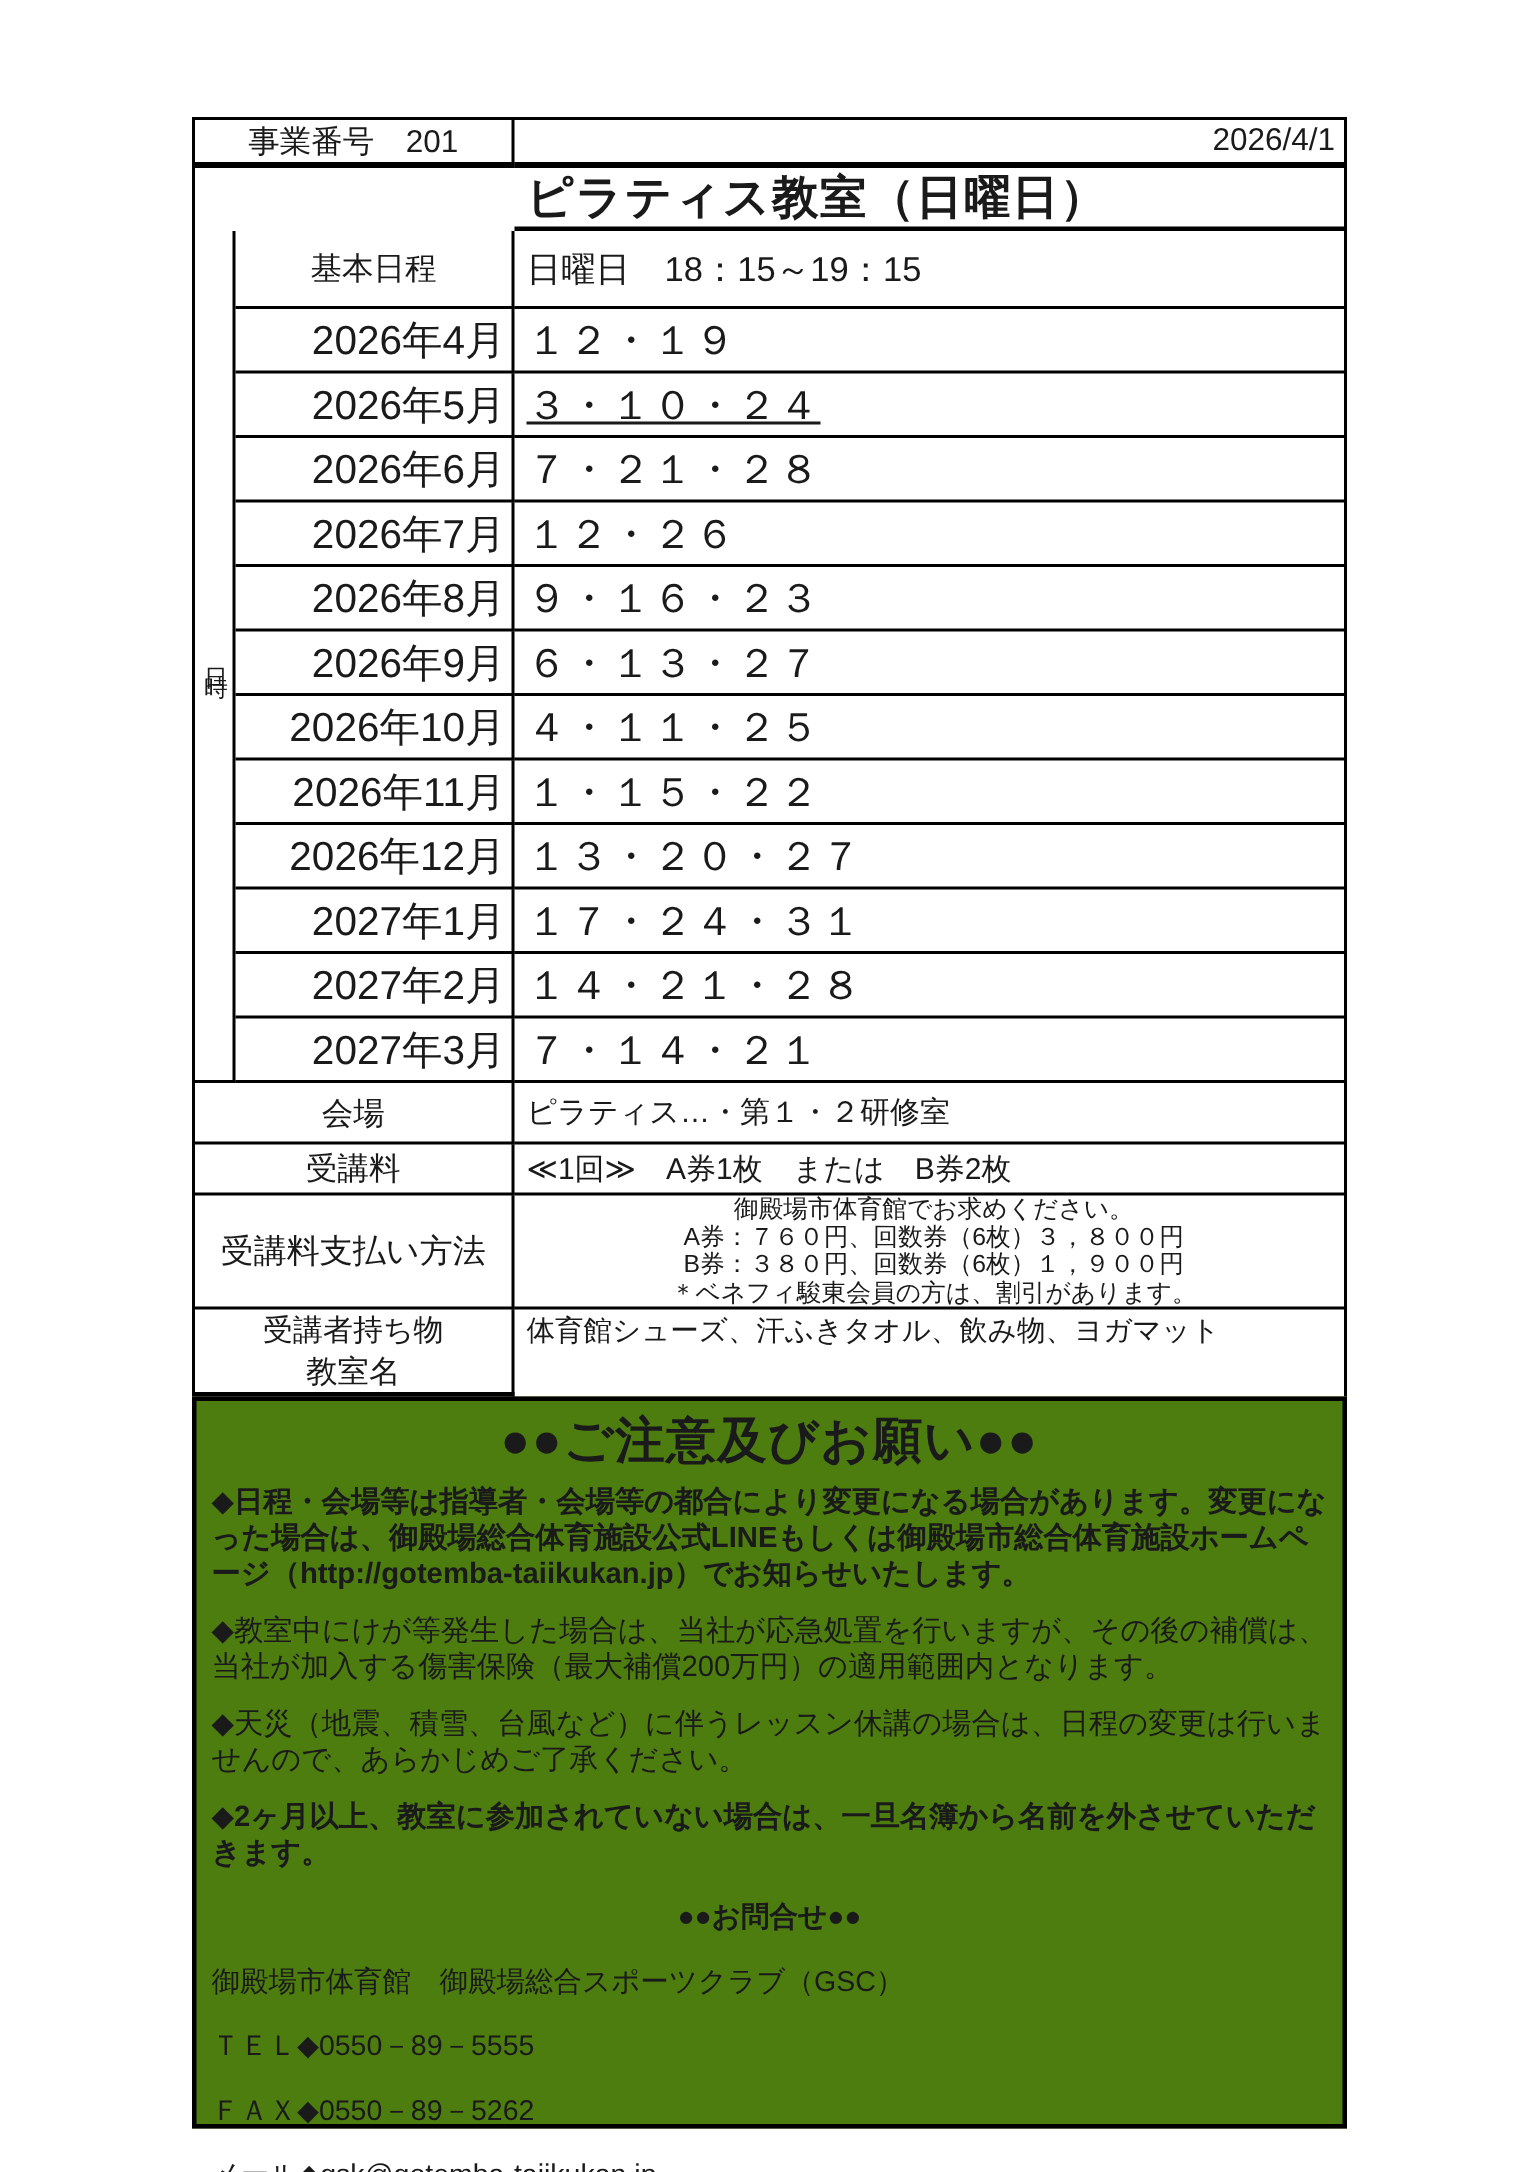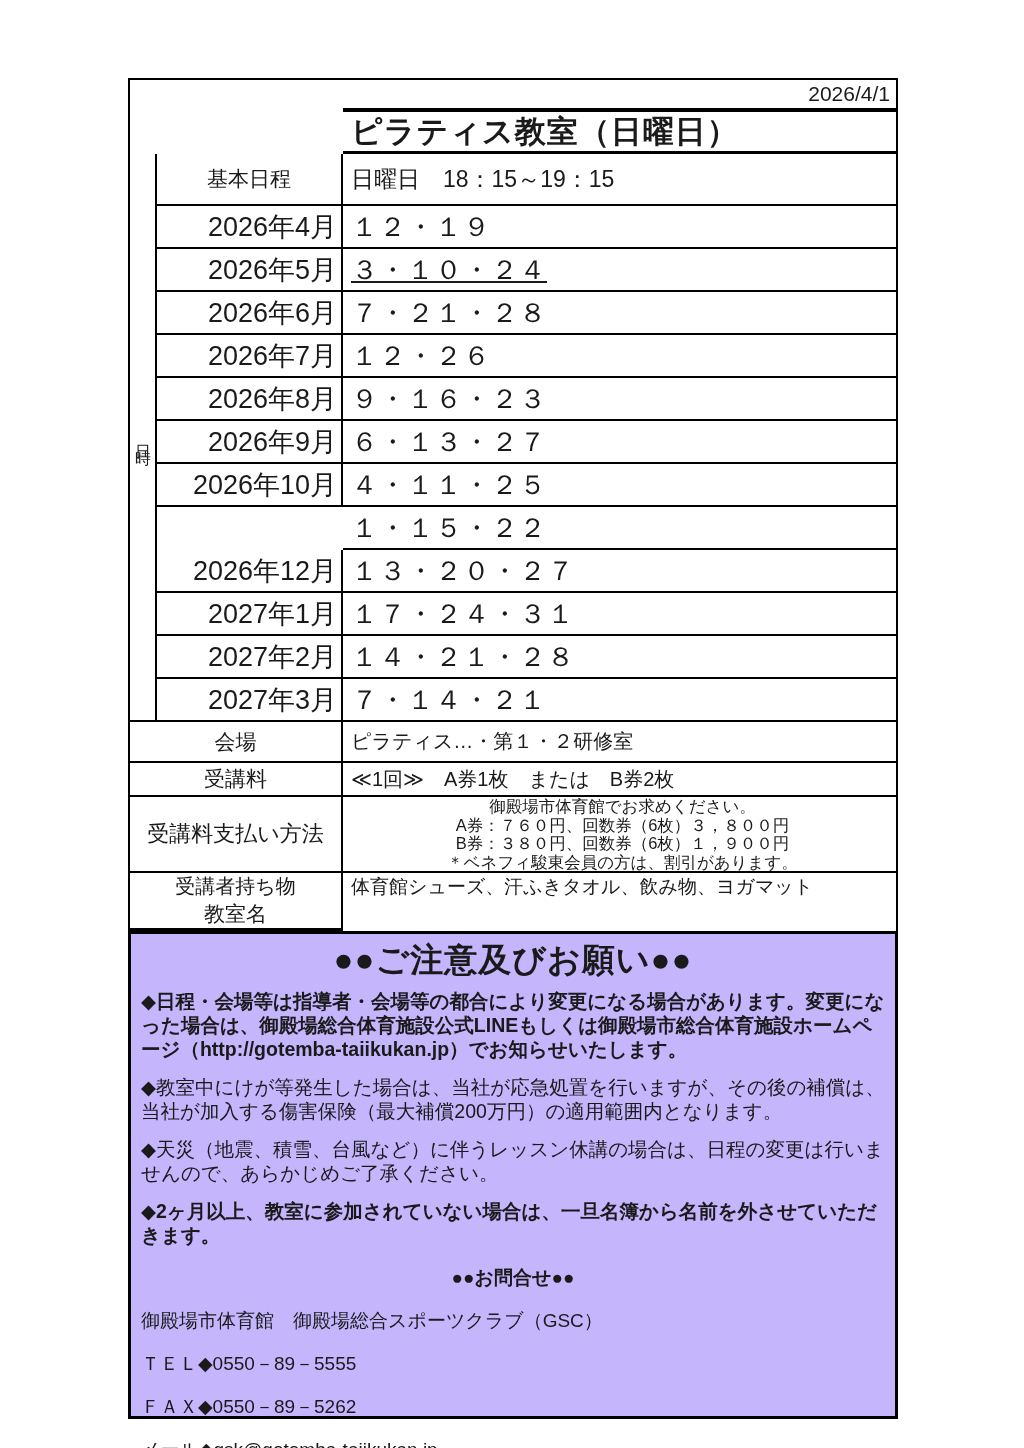--- a/index.html
+++ b/index.html
@@ -77,21 +77,21 @@
 
   .belong-label { font-size: 20px; }
   .belong-value { font-size: 19px; padding-left: 8px; border-bottom: none; }
   .belong-label { border-bottom: none; }
 
   
   .notes-box {
     border: 3px solid #000;
     height: 488px;
     padding: 2px 10px 15px 10px;
-    background: #c4b5fd;
+    background: #4d7c0f;
   }
   .notes-title {
     text-align: center;
     font-size: 33px;
     font-weight: bold;
     letter-spacing: 1px;
     margin: 2px 0 6px 0;
   }
   .note-item {
     font-size: 19.5px;
@@ -111,20 +111,21 @@
     margin-top: 17px;
   }
 </style>
 </head>
 <body>
 
 <div class="sheet">
 
   <div class="doc-table">
 
+    <div class="cell span12 center head-label head1">事業番号　201</div>
     <div class="cell col3 last-col right date-cell head1">2026/4/1</div>
 
     <div class="cell col3 last-col class-title head2">ピラティス教室（日曜日）</div>
     <div class="cell span12 center head-label head2">教室名</div>
 
     <div class="cell side-cell">日時</div>
 
     <div class="cell center basic-label" style="grid-column:2; grid-row:3;">基本日程</div>
     <div class="cell last-col basic-value" style="grid-column:3; grid-row:3;">日曜日　18：15～19：15</div>
 
@@ -142,20 +143,21 @@
 
     <div class="cell right month-label" style="grid-row:8;">2026年8月</div>
     <div class="cell col3 last-col month-days" style="grid-row:8;">９・１６・２３</div>
 
     <div class="cell right month-label" style="grid-row:9;">2026年9月</div>
     <div class="cell col3 last-col month-days" style="grid-row:9;">６・１３・２７</div>
 
     <div class="cell right month-label" style="grid-row:10;">2026年10月</div>
     <div class="cell col3 last-col month-days" style="grid-row:10;">４・１１・２５</div>
 
+    <div class="cell right month-label" style="grid-row:11;">2026年11月</div>
     <div class="cell col3 last-col month-days" style="grid-row:11;">１・１５・２２</div>
 
     <div class="cell right month-label" style="grid-row:12;">2026年12月</div>
     <div class="cell col3 last-col month-days" style="grid-row:12;">１３・２０・２７</div>
 
     <div class="cell right month-label" style="grid-row:13;">2027年1月</div>
     <div class="cell col3 last-col month-days" style="grid-row:13;">１７・２４・３１</div>
 
     <div class="cell right month-label" style="grid-row:14;">2027年2月</div>
     <div class="cell col3 last-col month-days" style="grid-row:14;">１４・２１・２８</div>

